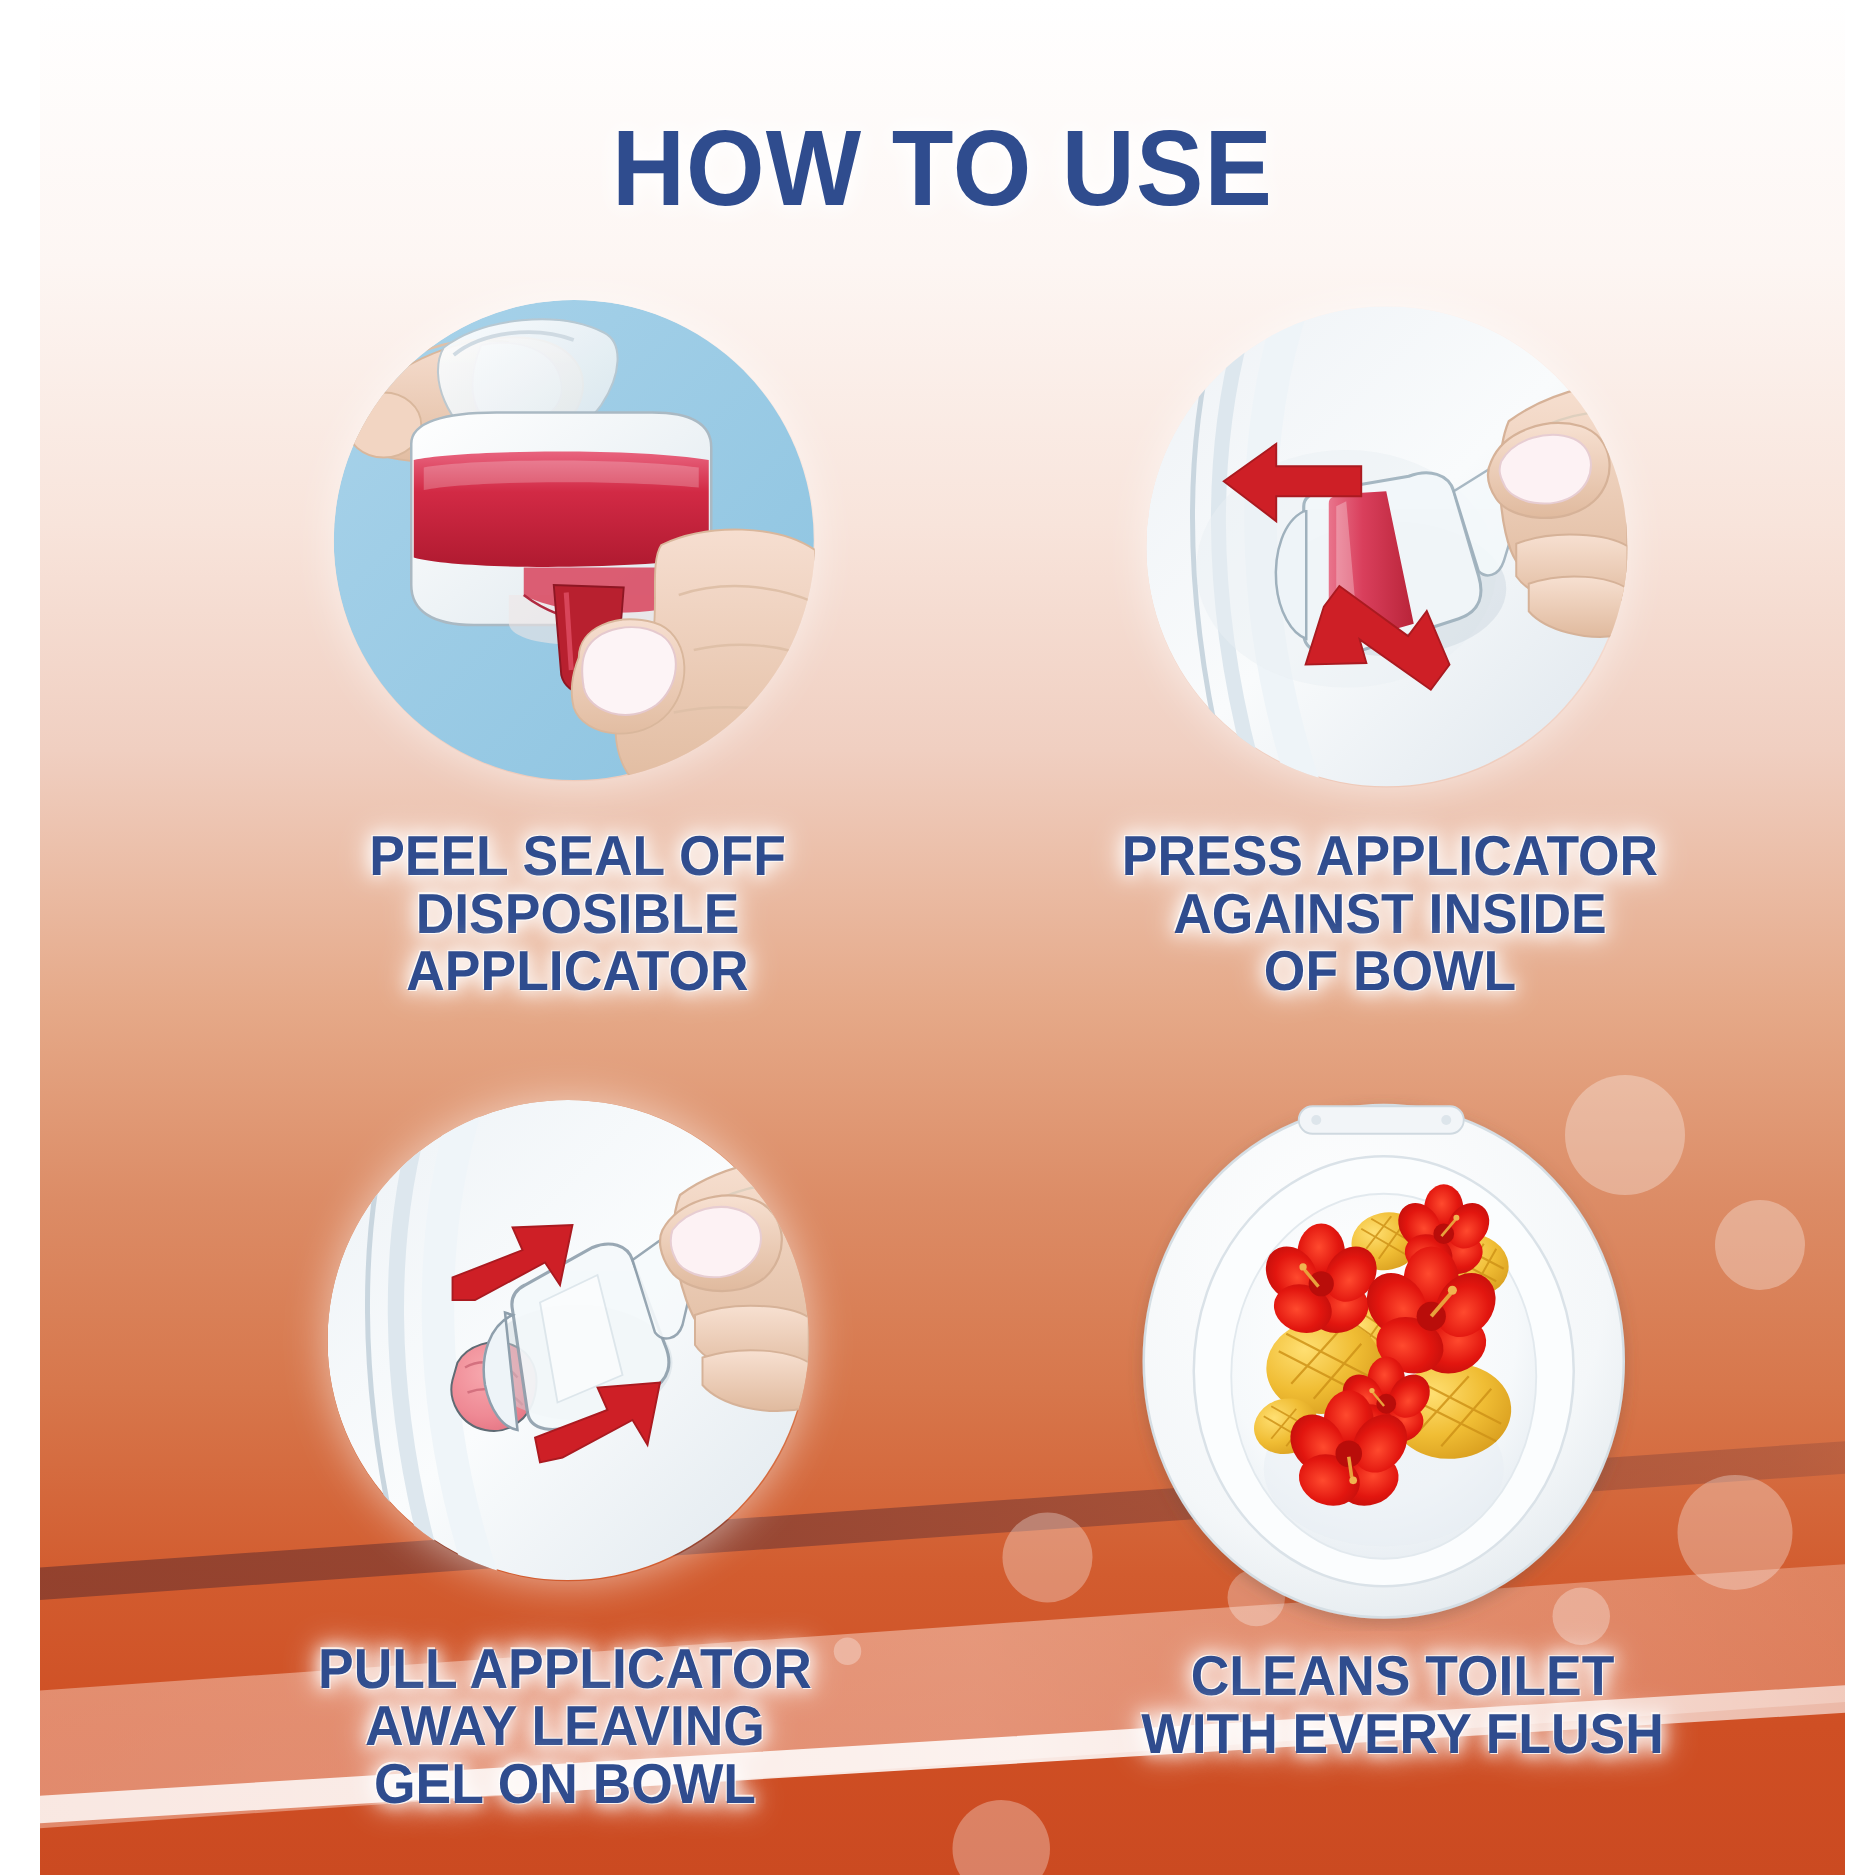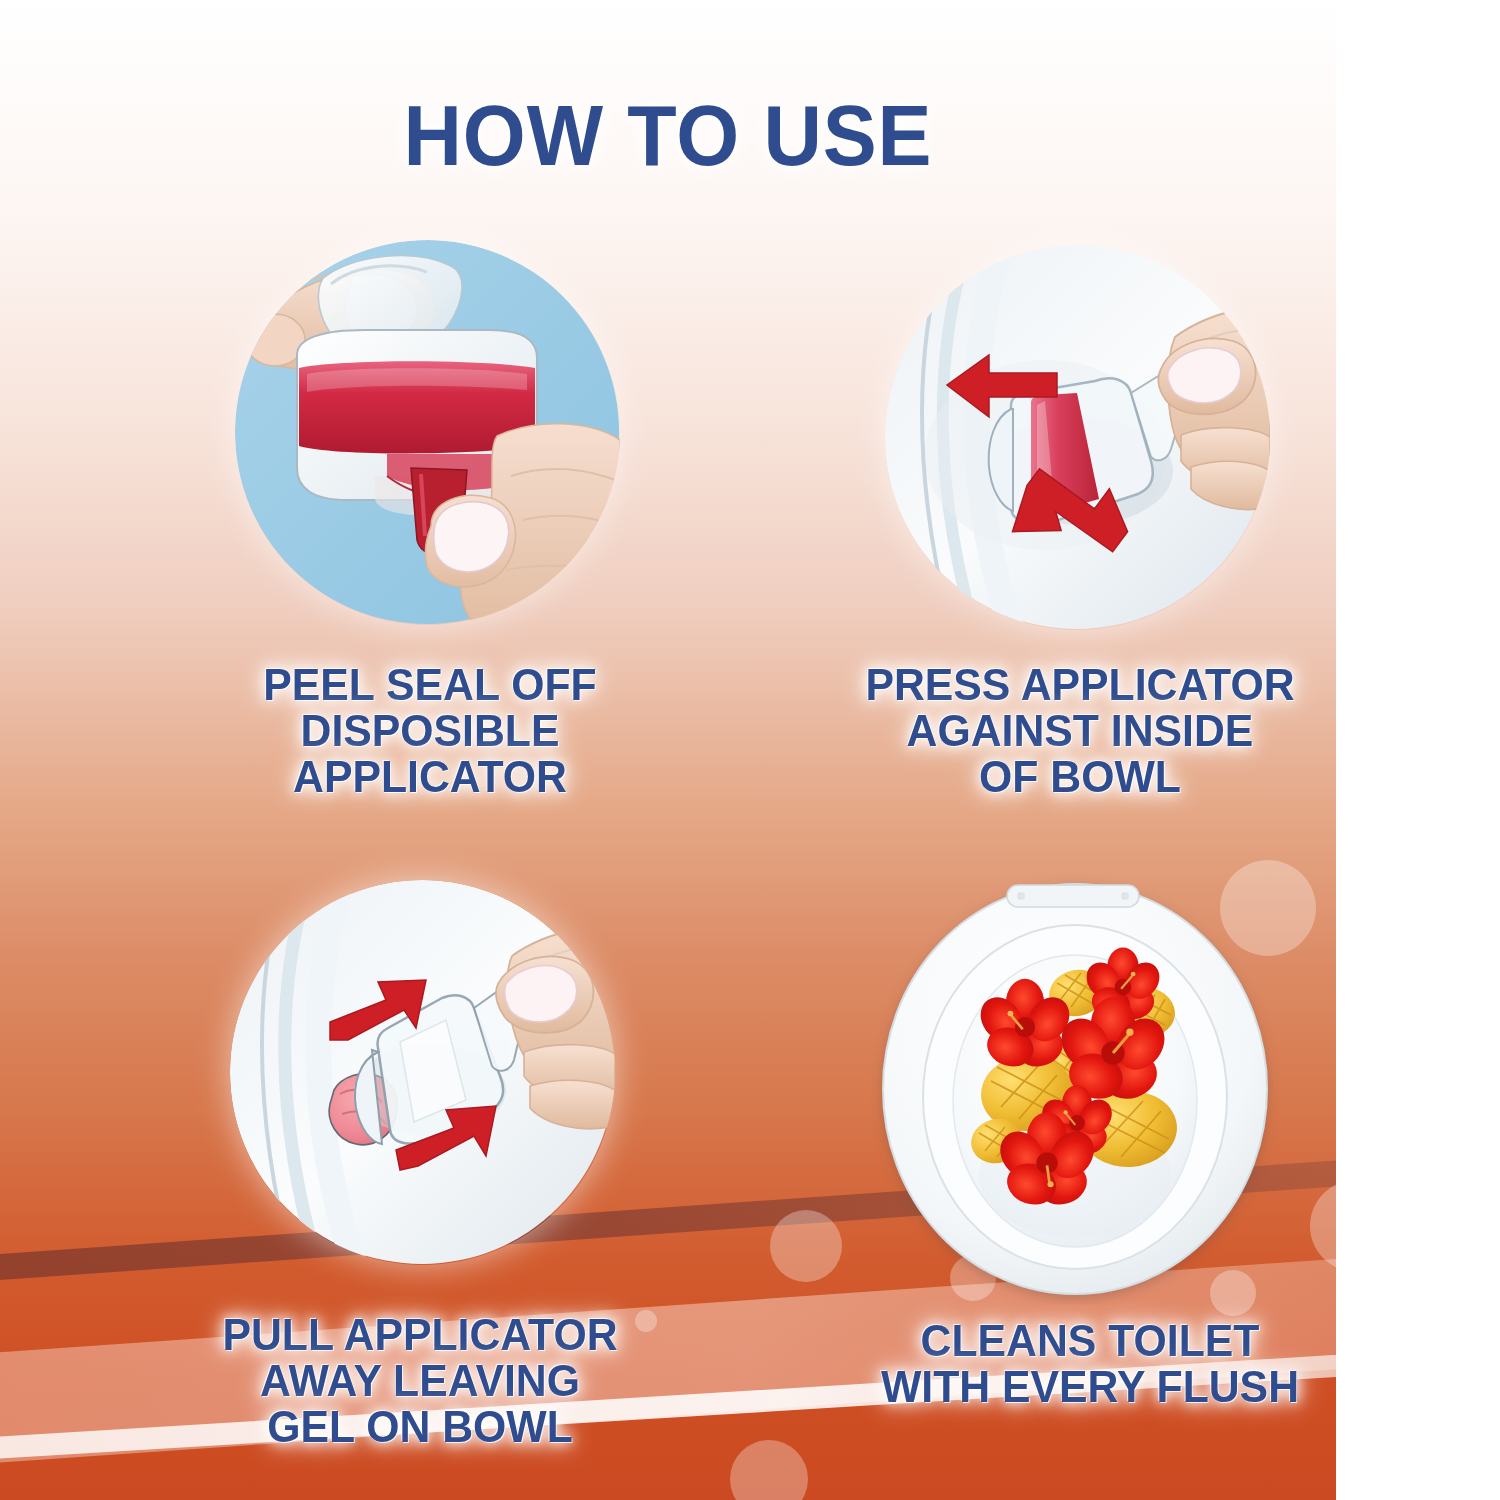--- a/index.html
+++ b/index.html
@@ -2,32 +2,33 @@
 <html><head>
 <meta charset="utf-8">
 <style>
   html,body{margin:0;padding:0;}
   body{
     width:1500px;height:1500px;overflow:hidden;
     font-family:"Liberation Sans","DejaVu Sans",sans-serif;
     background:#fff;
   }
   .stage{
-    position:relative;width:1336px;height:1500px;overflow:hidden;
+    position:relative;width:1444px;height:1500px;overflow:hidden;
     background:linear-gradient(180deg,
       #ffffff 0%,
       #fdf6f3 14%,
       #f8e4db 28%,
       #f0cfc1 40%,
       #e5a887 54%,
       #dc8c66 64%,
       #d7774c 74%,
       #d25c2f 84%,
       #cf4f24 92%,
       #cb4a21 100%);
+    margin-left:32px;
   }
   
   .swoosh{position:absolute;transform-origin:center;pointer-events:none;}
   .sw-maroon2{
     left:-300px;top:1205px;width:2000px;height:26px;
     background:linear-gradient(90deg,rgba(120,52,40,.0) 0%,rgba(128,57,44,.78) 8%,rgba(140,66,51,.82) 45%,rgba(158,82,62,.55) 85%,rgba(158,82,62,0) 100%);
     border-radius:30px;
     transform:rotate(-4deg);
   }
   .sw-peach2{

